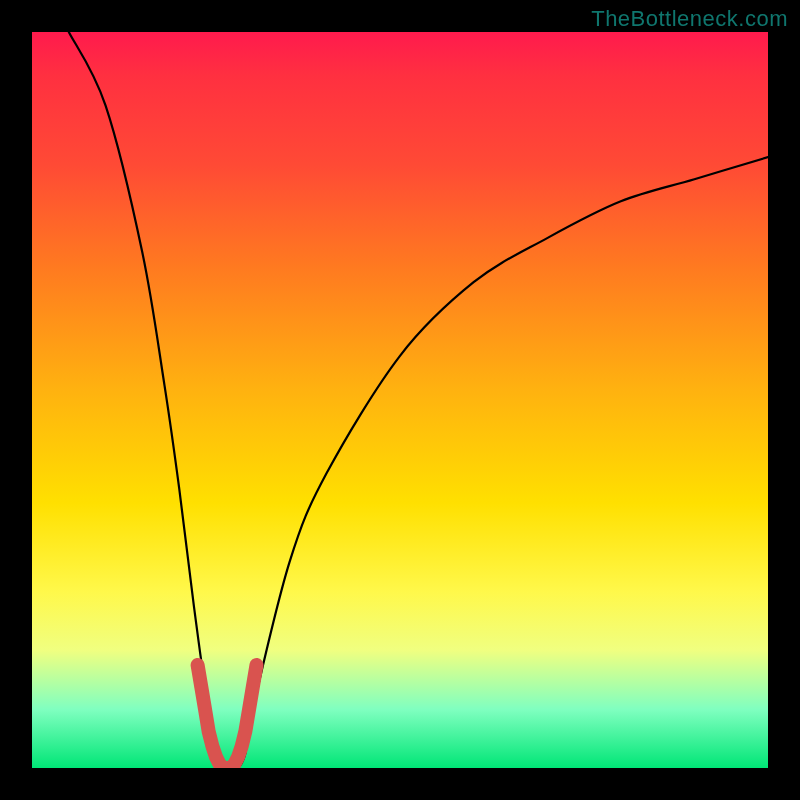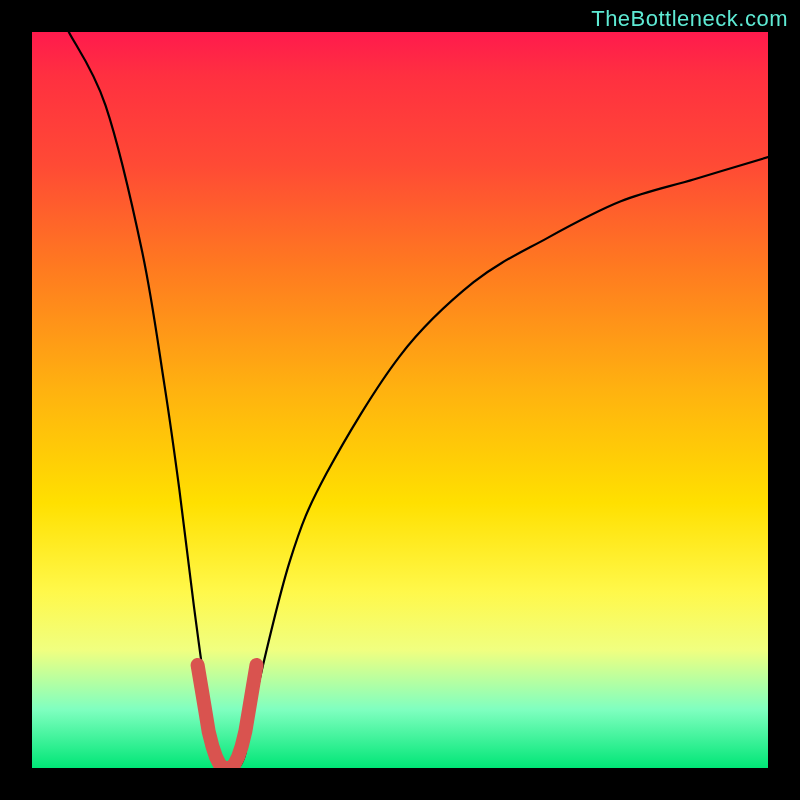--- a/index.html
+++ b/index.html
@@ -33,21 +33,21 @@
       #f0ff80 84%,
       #80ffc0 92%,
       #00e676 100%
     );
     overflow: hidden;
   }
   .watermark {
     position: absolute;
     top: 6px;
     right: 12px;
-    color: #5eead4;
+    color: #0f766e;
     font-size: 22px;
     font-weight: 500;
     letter-spacing: 0.5px;
     z-index: 5;
   }
   svg.curve {
     position: absolute;
     inset: 0;
     width: 100%;
     height: 100%;

